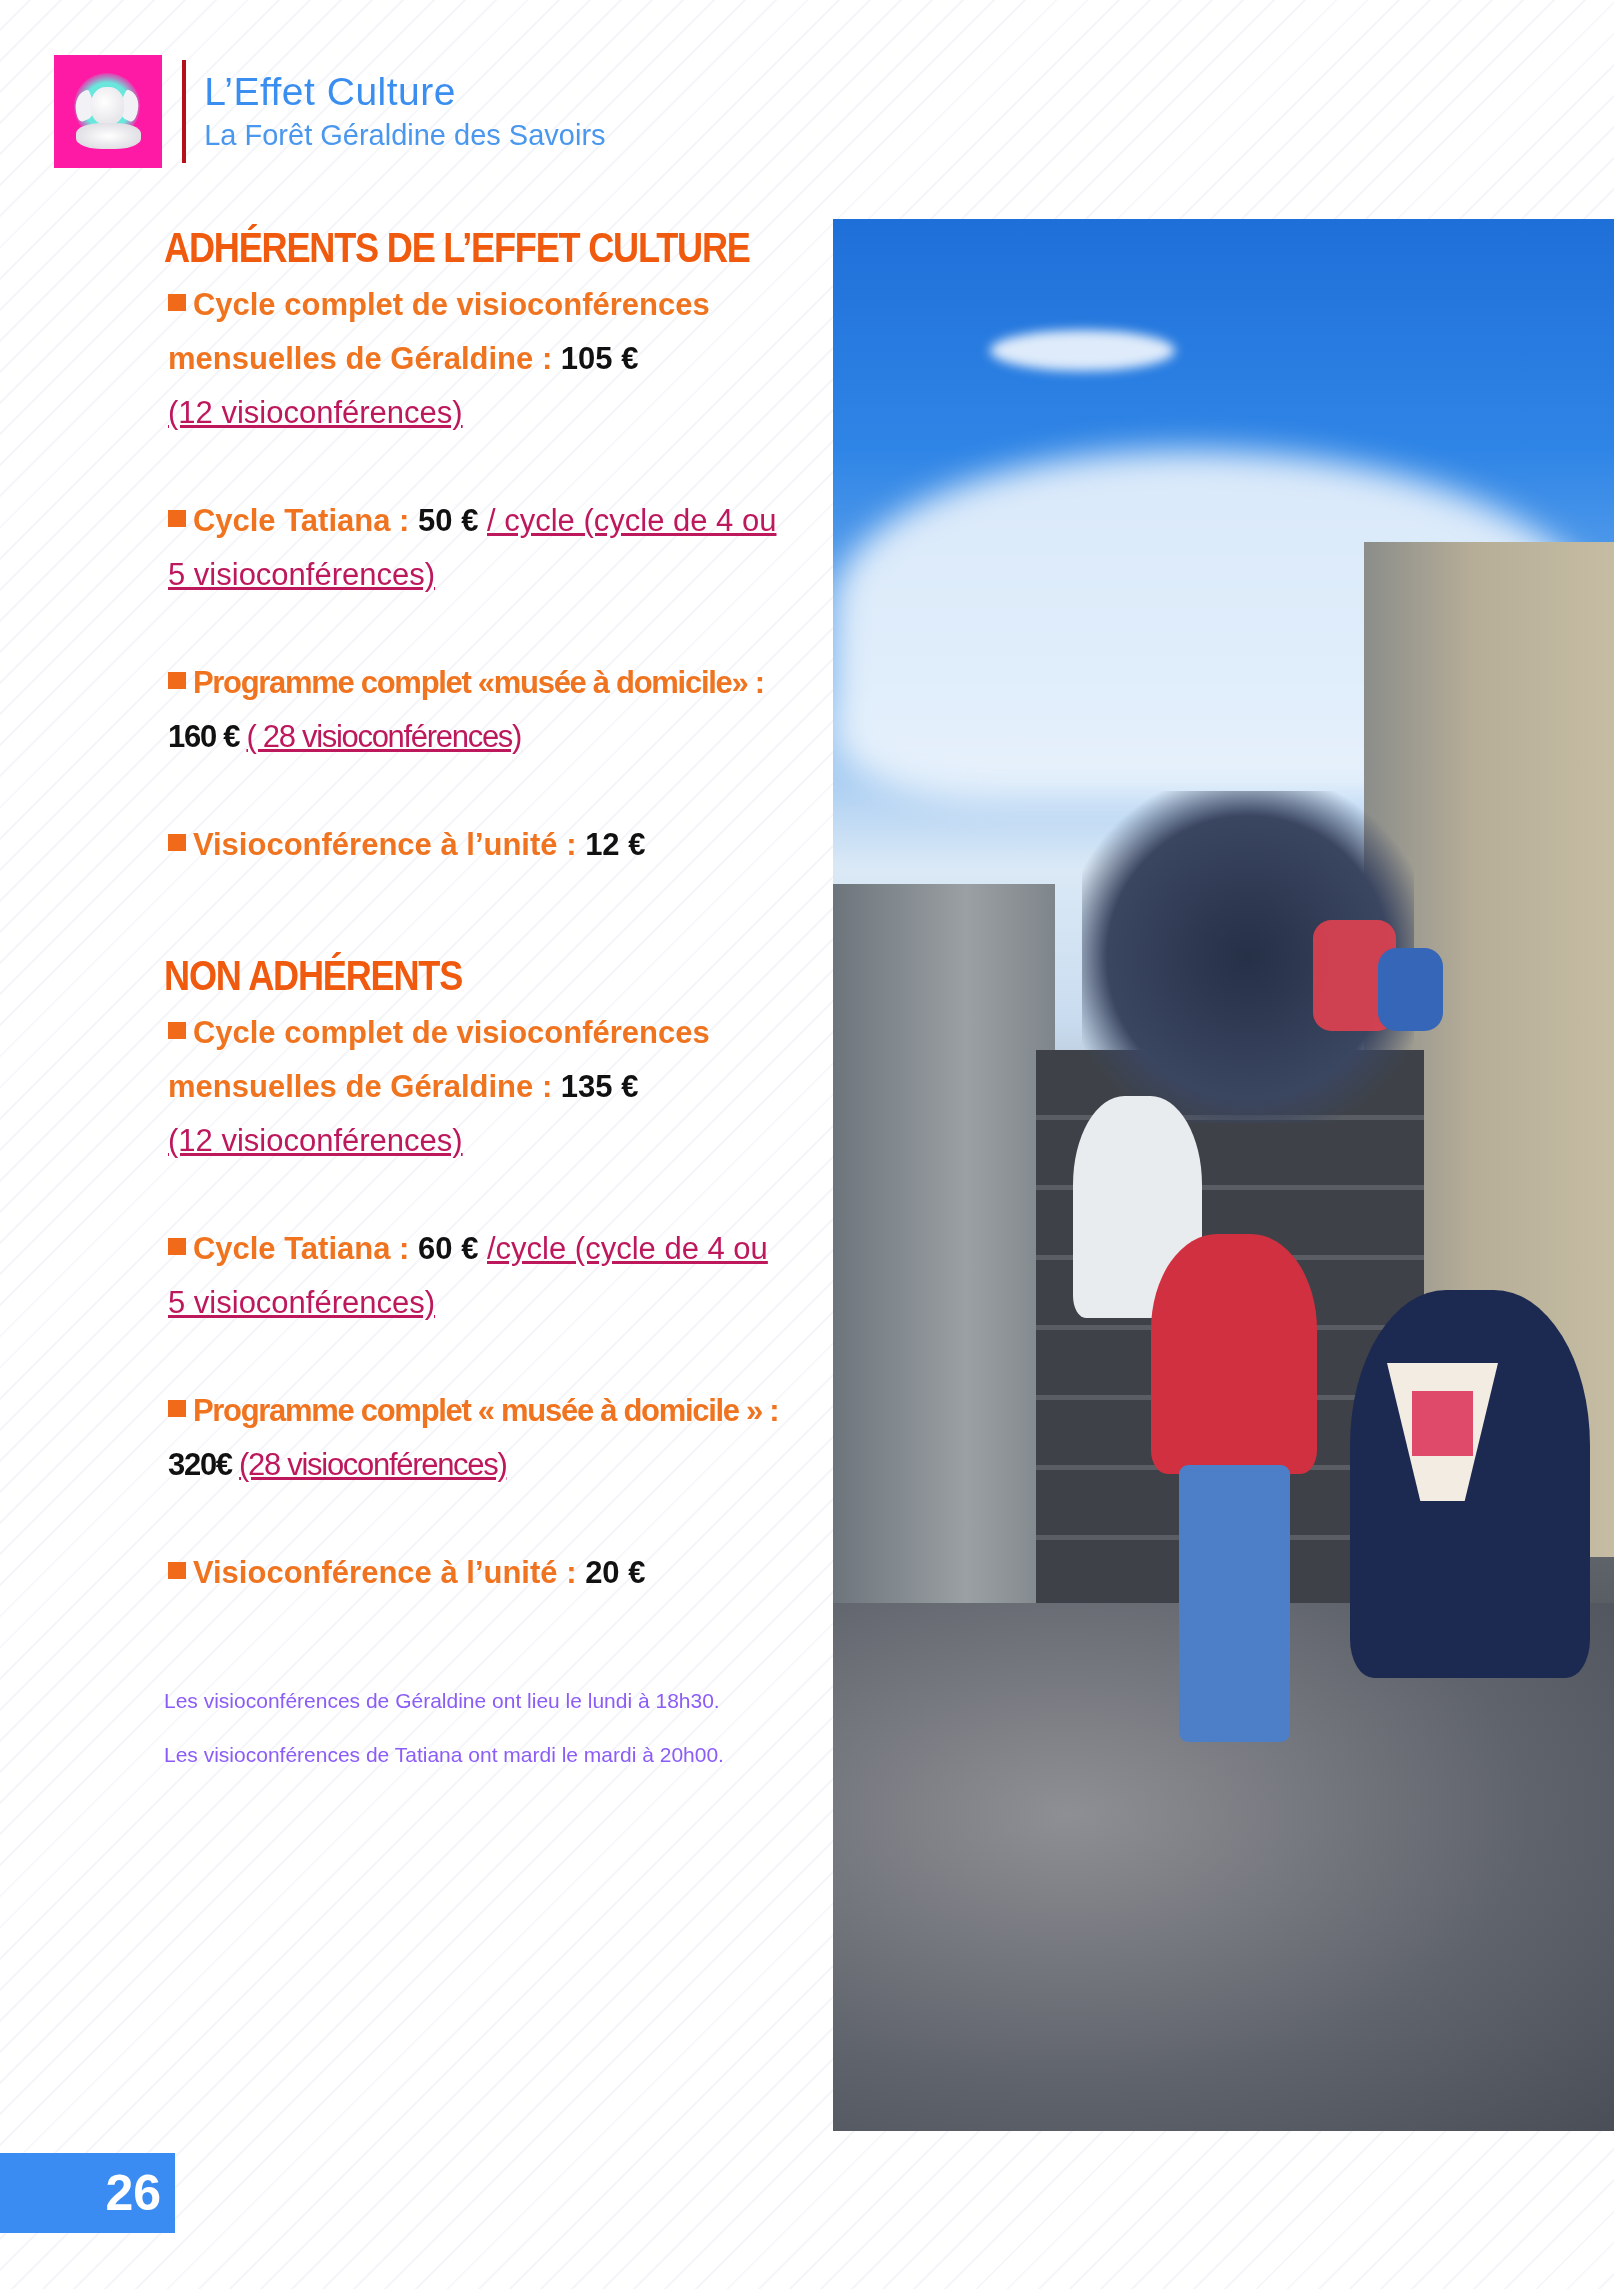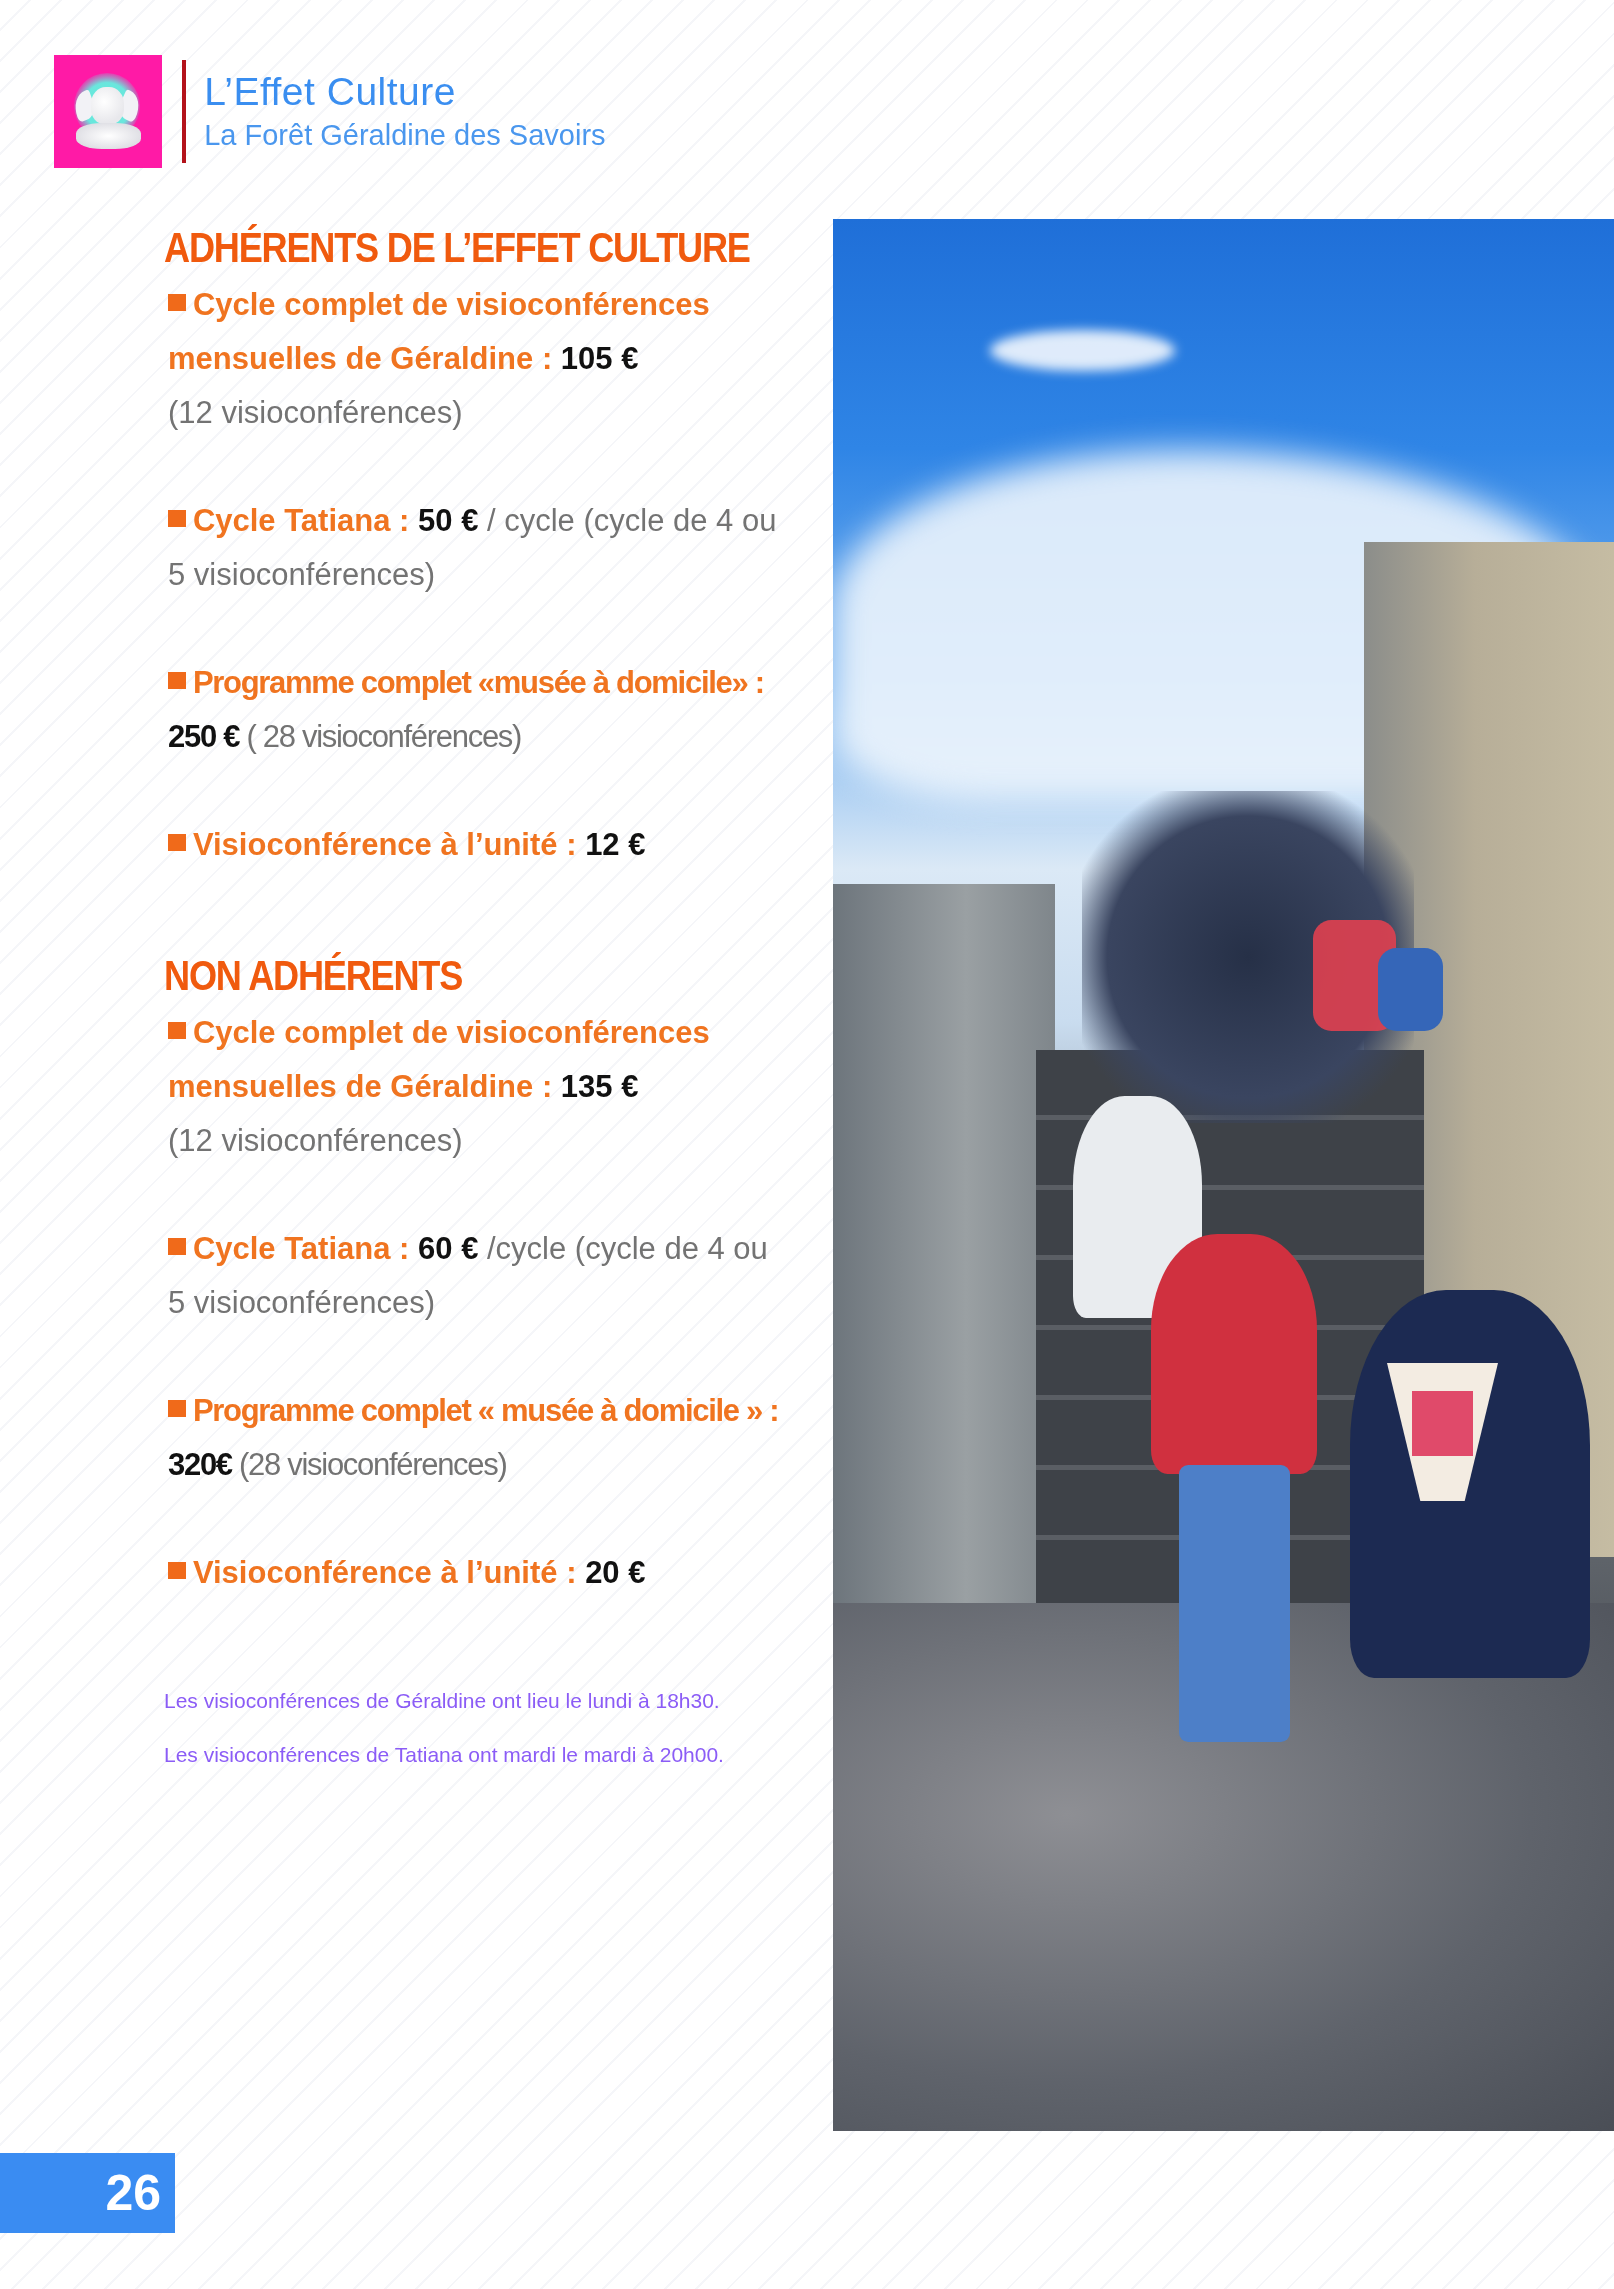--- a/index.html
+++ b/index.html
@@ -42,21 +42,21 @@
   .section-title {
     font-family: "Liberation Sans", sans-serif; font-weight: bold;
     color: #f05a0e; font-size: 42px; line-height: 52px; letter-spacing: -1.4px;
     transform: scaleX(0.86); transform-origin: left center; white-space: nowrap;
   }
   .item { font-size: 31px; line-height: 54px; margin: 4px; }
   .item + .item { margin-top: 54px; }
   .orange { color: #f07420; font-weight: bold; }
   .bullet { display: inline-block; width: 17.5px; height: 17.5px; background: #f06a1a; margin-right: 7.4px; vertical-align: 3.7px; }
   .price { color: #111; font-weight: bold; }
-  .plain { color: #737373; font-weight: normal; }
+  .plain { color: #be185d; font-weight: normal; text-decoration: underline; }
   .tight { letter-spacing: -1.3px; }
   .s2 { margin-top: 78px; }
   .note { margin-top: 74px; font-size: 21px; line-height: 54px; color: #8b5cf6; }
 
   .photo {
     position: absolute; left: 833px; top: 219px; width: 781px; height: 1912px; overflow: hidden;
     background: linear-gradient(180deg, #1f6fd8 0%, #2f85e6 12%, #73b0ef 24%, #dbe9f6 34%, #c9dcef 42%, #9aa6b2 50%, #6f7478 62%, #565b62 74%, #4a4f57 86%, #6c7079 100%);
   }
   .photo .cloud1 { position:absolute; left: 157px; top: 111px; width: 185px; height: 41px; border-radius: 50%; background: rgba(255,255,255,0.85); filter: blur(5.5px); }
   .photo .cloud2 { position:absolute; left: 0px; top: 231px; width: 781px; height: 351px; border-radius: 45% 55% 20% 20%; background: rgba(236,244,252,0.9); filter: blur(16.6px); }
@@ -108,21 +108,21 @@
   </p>
 
   <p class="item">
     <span class="bullet"></span><span class="orange">Cycle Tatiana :</span>
     <span class="price">50 €</span>
     <span class="plain">/ cycle (cycle de 4 ou 5 visioconférences)</span>
   </p>
 
   <p class="item tight">
     <span class="bullet"></span><span class="orange">Programme complet «musée à domicile» :</span>
-    <span class="price">250 €</span>
+    <span class="price">160 €</span>
     <span class="plain">( 28 visioconférences)</span>
   </p>
 
   <p class="item">
     <span class="bullet"></span><span class="orange">Visioconférence à l’unité :</span>
     <span class="price">12 €</span>
   </p>
 
   <div class="section-title s2">NON ADHÉRENTS</div>
 

